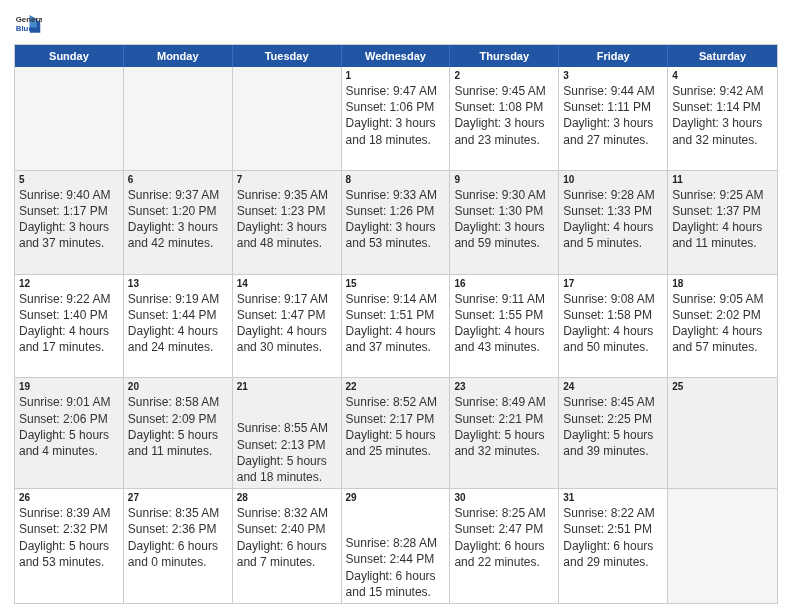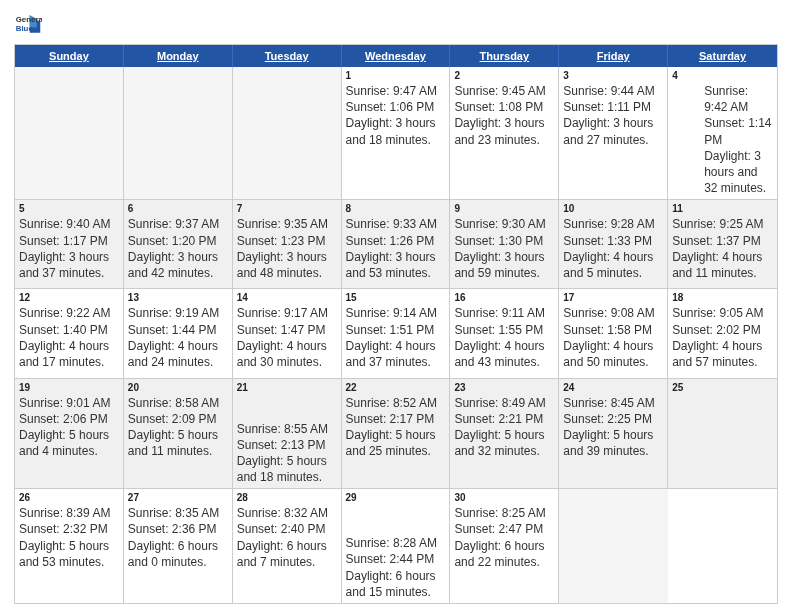--- a/index.html
+++ b/index.html
@@ -57,21 +57,20 @@
       grid-template-columns: repeat(7, 1fr);
       background: #2255a4;
     }
     .cal-header-cell {
       color: #fff;
       font-size: 11px;
       font-weight: bold;
       padding: 5px 20px;
       text-align: center;
       border-right: 1px solid #3a6bc4;
-      text-decoration: underline;
     }
     .cal-header-cell:last-child { border-right: none; }
     .cal-body {
       flex: 1;
       display: flex;
       flex-direction: column;
     }
     .cal-row {
       display: grid;
       grid-template-columns: repeat(7, 1fr);
@@ -151,21 +150,21 @@
 Daylight: 3 hours and 23 minutes.</div>
           </div>
           <div class="cal-cell">
             <div class="day-num">3</div>
             <div class="cell-text" style="white-space: pre-line;">Sunrise: 9:44 AM
 Sunset: 1:11 PM
 Daylight: 3 hours and 27 minutes.</div>
           </div>
           <div class="cal-cell">
             <div class="day-num">4</div>
-            <div class="cell-text" style="white-space: pre-line; margin-left: 32px;">Sunrise: 9:42 AM
+            <div class="cell-text" style="white-space: pre-line;">Sunrise: 9:42 AM
 Sunset: 1:14 PM
 Daylight: 3 hours and 32 minutes.</div>
           </div>
         </div>
         <div class="cal-row">
           <div class="cal-cell shaded">
             <div class="day-num">5</div>
             <div class="cell-text" style="white-space: pre-line;">Sunrise: 9:40 AM
 Sunset: 1:17 PM
 Daylight: 3 hours and 37 minutes.</div>
@@ -315,18 +314,24 @@
             <div class="day-num">29</div>
             <div class="cell-text" style="white-space: pre-line; margin-top: 32px;">Sunrise: 8:28 AM
 Sunset: 2:44 PM
 Daylight: 6 hours and 15 minutes.</div>
           </div>
           <div class="cal-cell">
             <div class="day-num">30</div>
             <div class="cell-text" style="white-space: pre-line;">Sunrise: 8:25 AM
 Sunset: 2:47 PM
 Daylight: 6 hours and 22 minutes.</div>
+          </div>
+          <div class="cal-cell">
+            <div class="day-num">31</div>
+            <div class="cell-text" style="white-space: pre-line;">Sunrise: 8:22 AM
+Sunset: 2:51 PM
+Daylight: 6 hours and 29 minutes.</div>
           </div>
           <div class="cal-cell empty"></div>
         </div>
       </div>
   </div>
 </div>
 
 </body></html>

